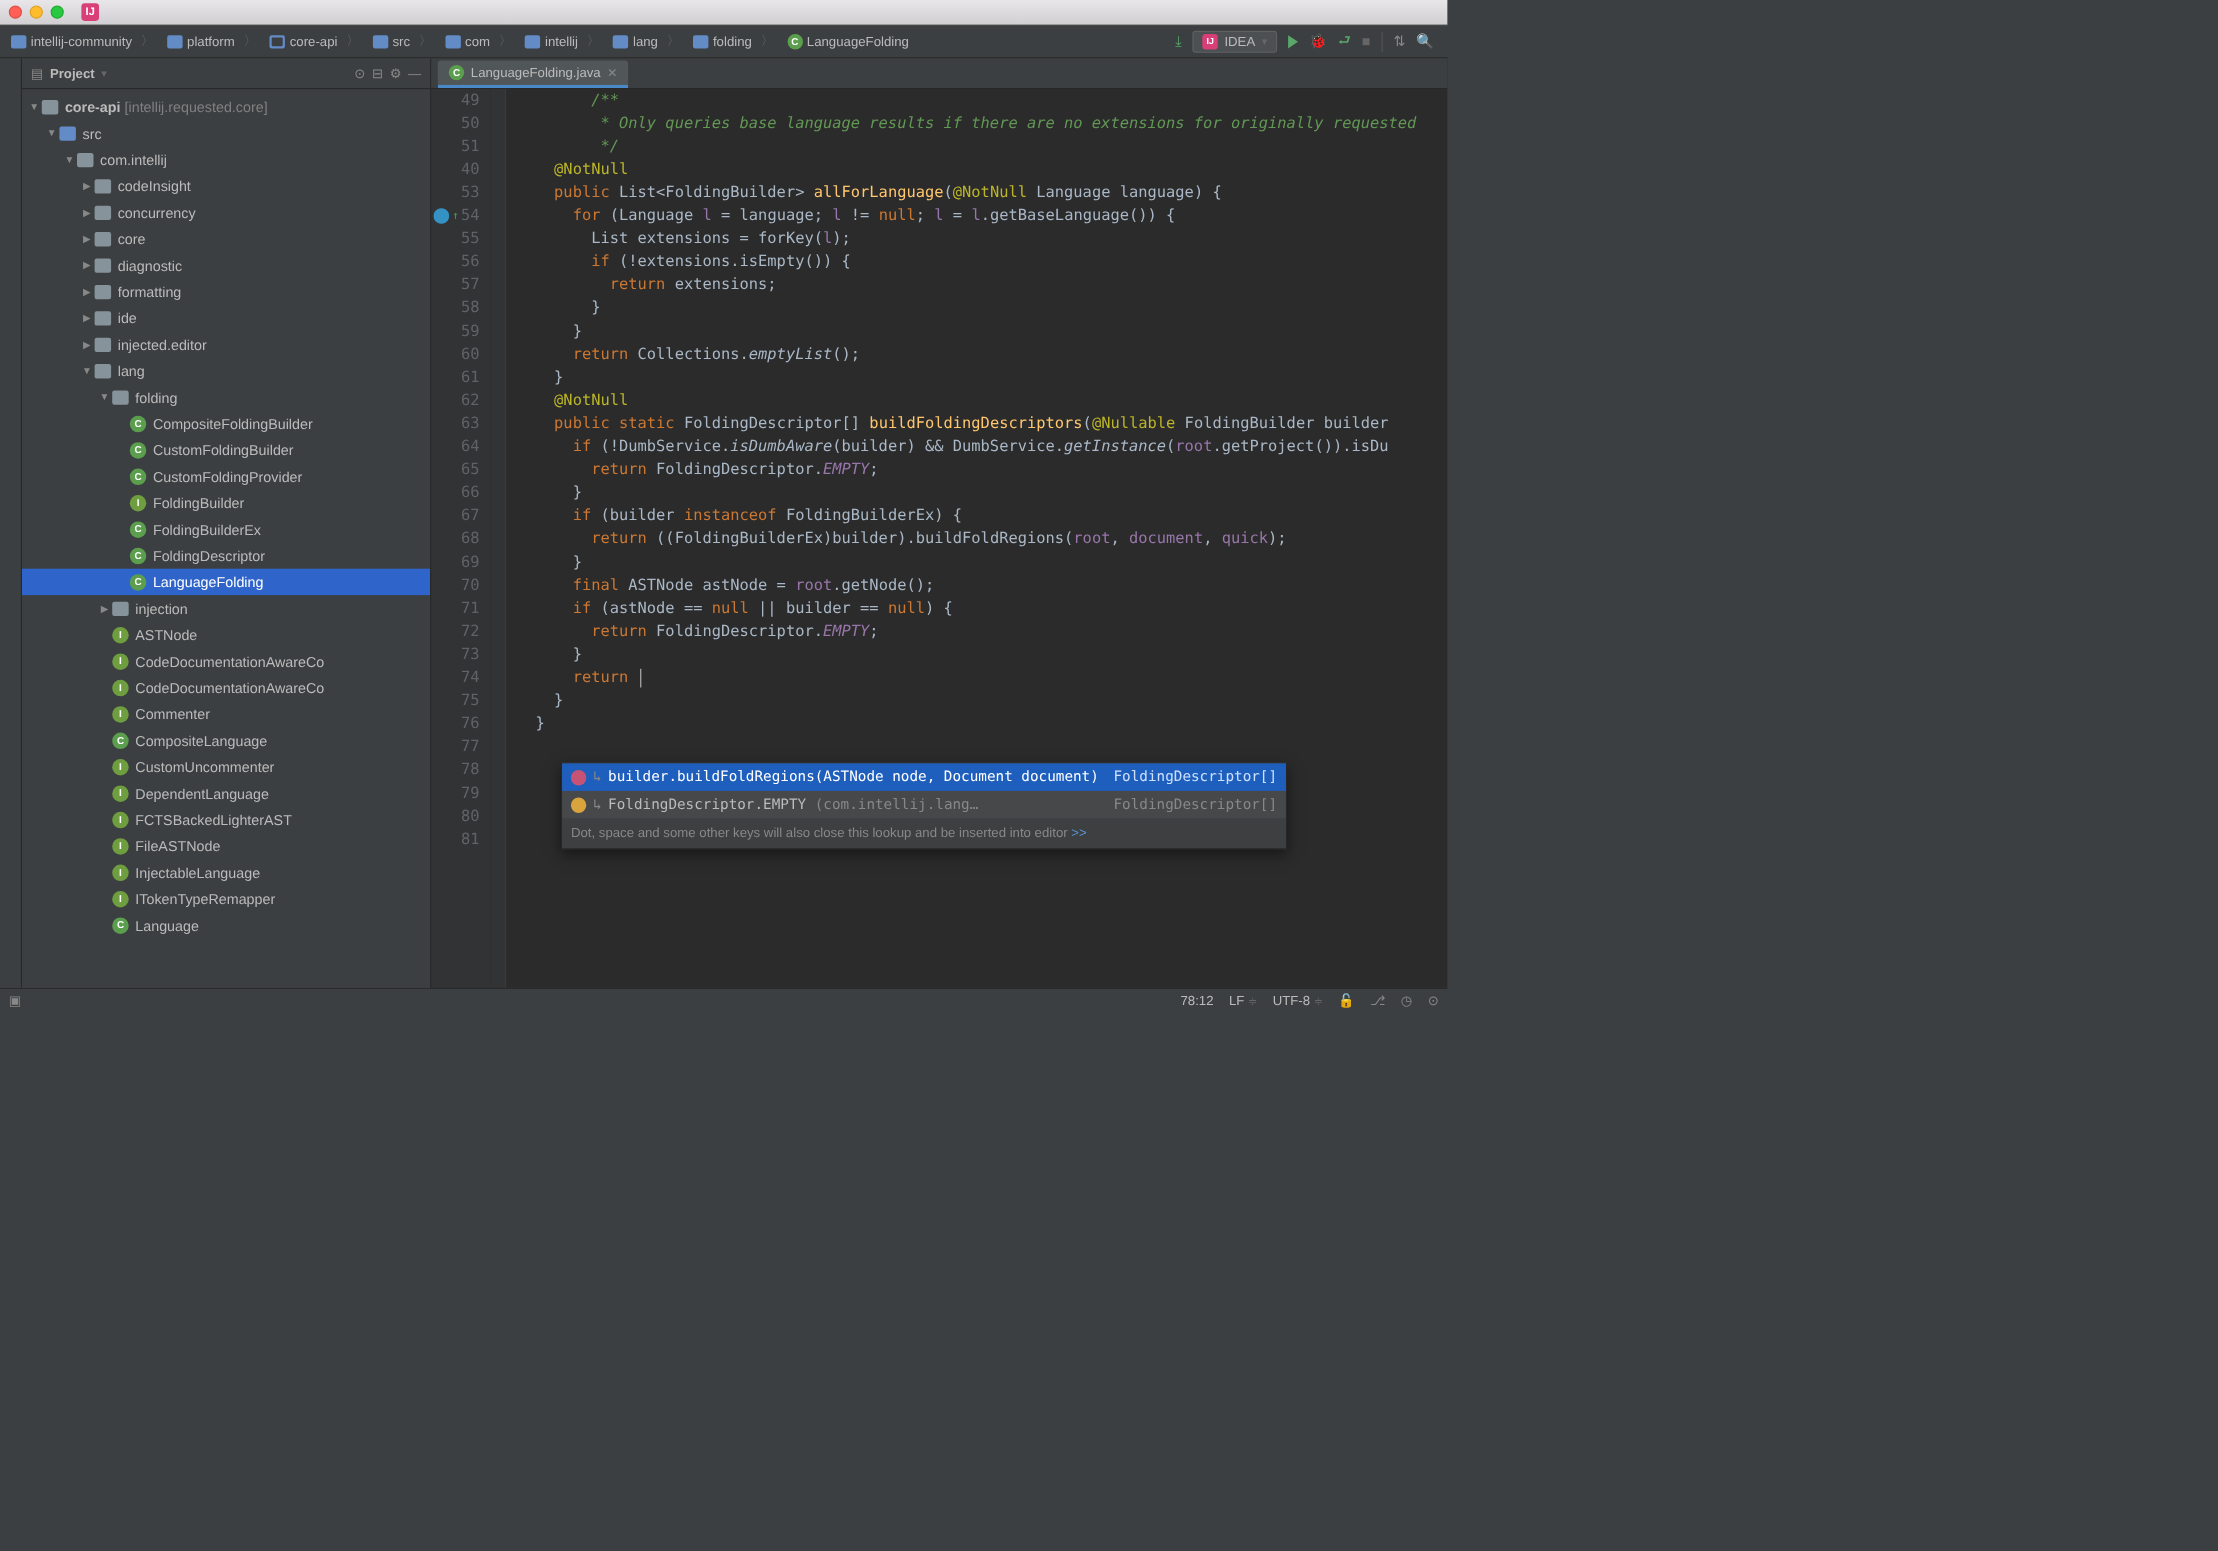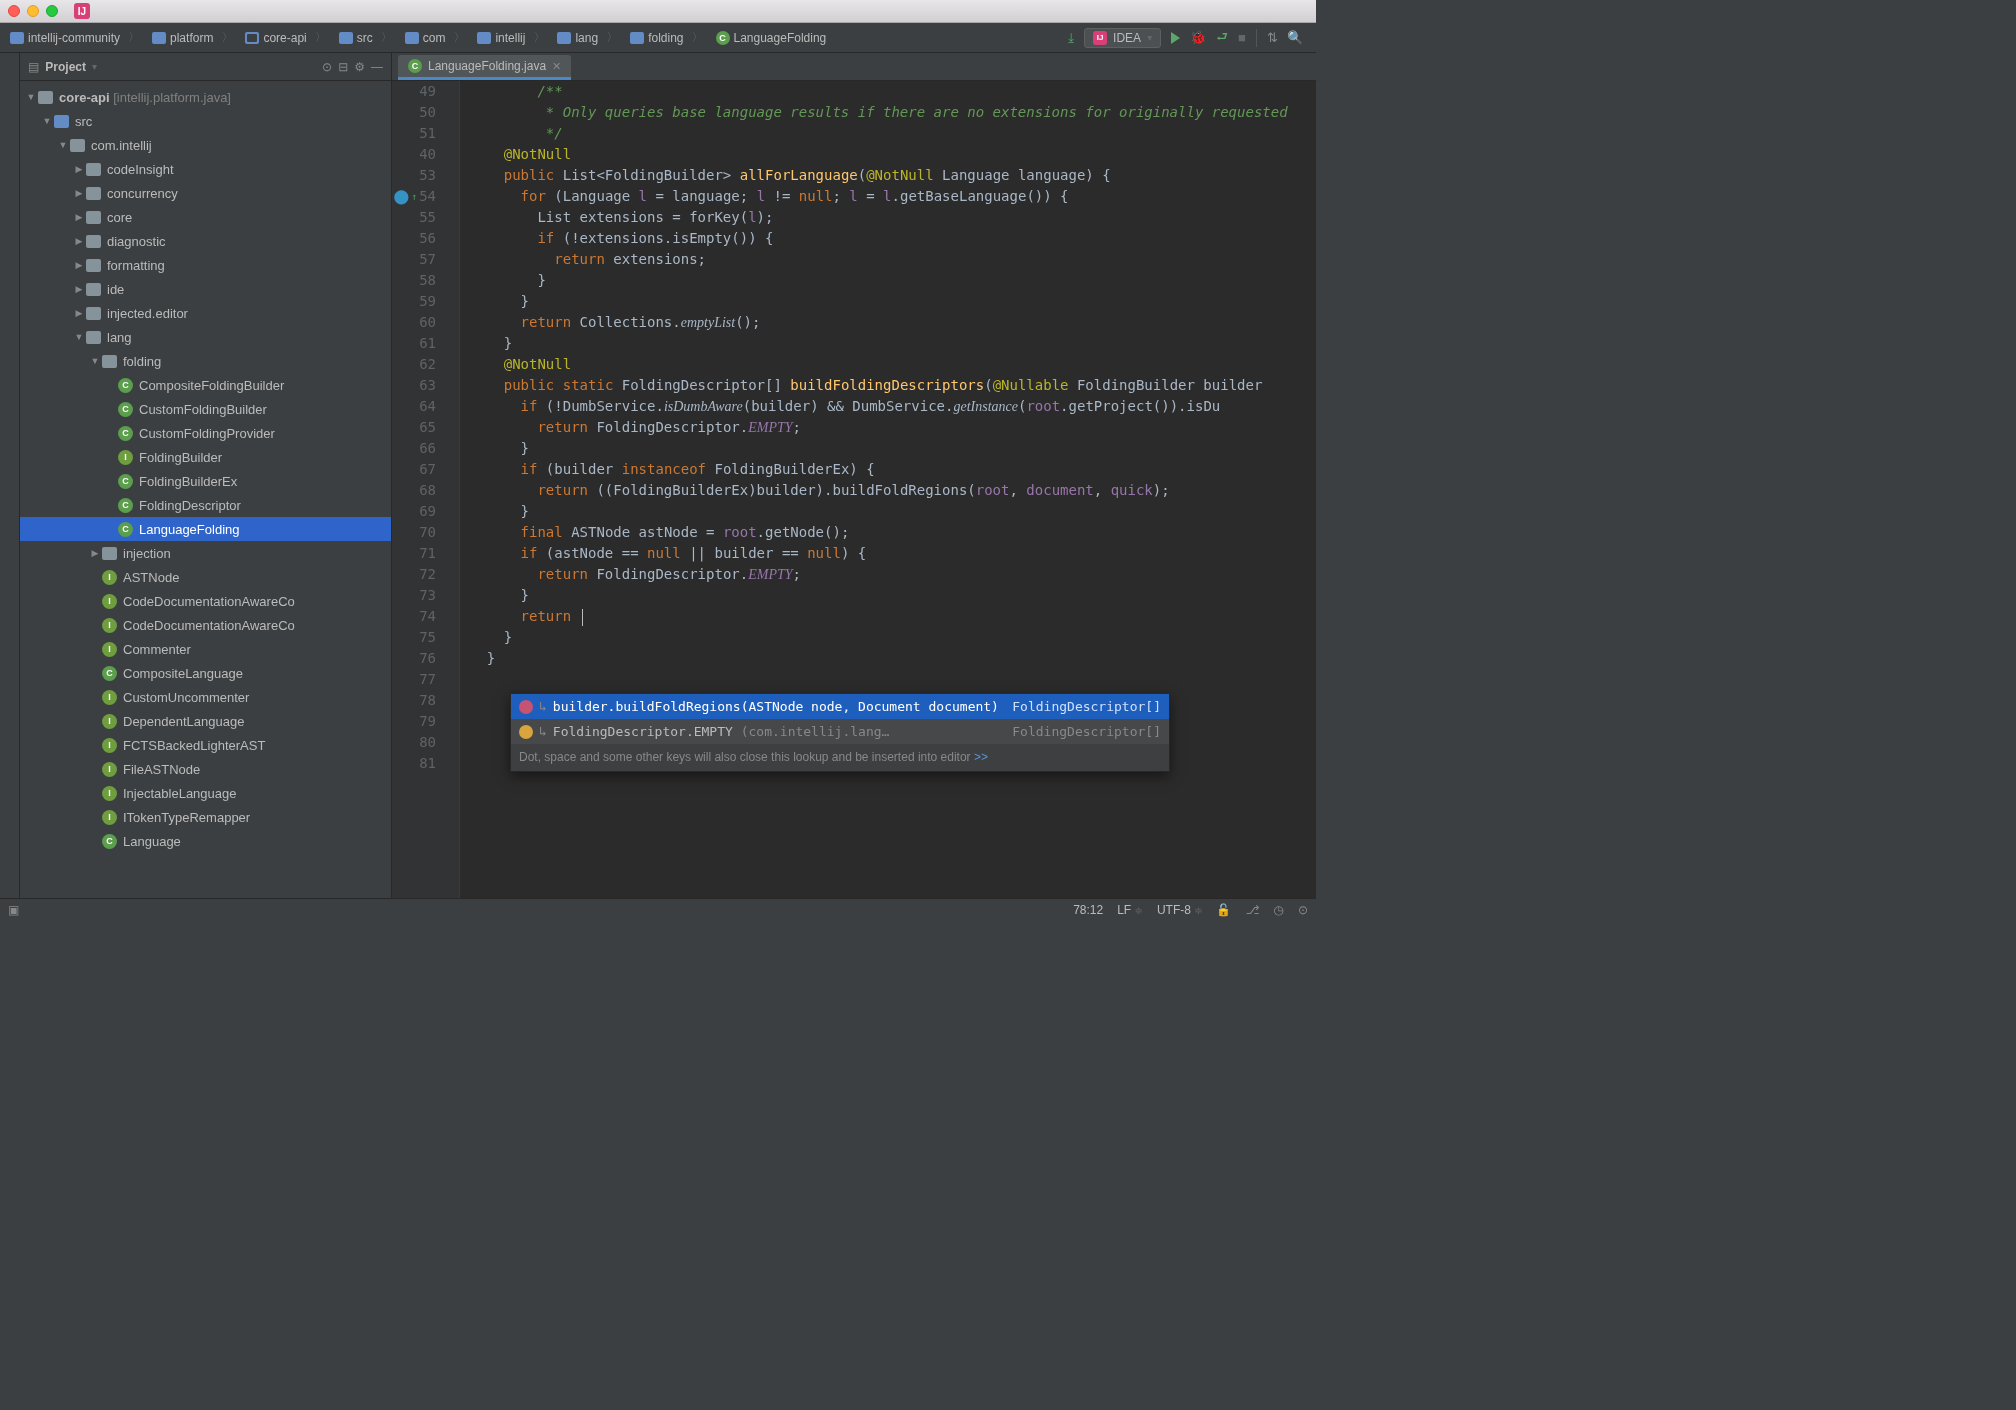--- a/index.html
+++ b/index.html
@@ -91,21 +91,21 @@
   .gutter { width:54px; background:#313335; color:#606366; text-align:right; padding:0 10px 0 0; user-select:none;}
   .fold-col { width:14px; background:#313335; border-right:1px solid #393b3d;}
   .code { flex:1; padding-left:10px; overflow:hidden; color:#a9b7c6; min-width:0;}
   .code-line { white-space:pre; }
   .k { color:#cc7832;} 
   .an { color:#bbb529;} 
   .s-doc { color:#629755; font-style:italic;} 
   .mn { color:#ffc66d;} 
   .fld { color:#9876aa;} 
   .par { color:#a9b7c6;}
-  .it { font-style:italic;font-family:Liberation Serif, serif;}
+  .it { font-style:italic;}
 
   
   .completion {
     position:absolute; left:118px; top:612px;
     width: 660px;
     background:#46484a; border:1px solid #282828;
     font-family: "Menlo","Consolas",monospace; font-size:13px;
     box-shadow: 0 4px 12px rgba(0,0,0,.5);
     z-index:50;
   }
@@ -224,21 +224,21 @@
       </div>
       <span style="color:#888;">⊙</span>
       <span style="color:#888;">⊟</span>
       <span style="color:#888;">⚙</span>
       <span style="color:#888;">—</span>
     </div>
     <div class="tree" id="tree">
         <div class="tree-row" style="padding-left: 6px;">
           <span class="tree-arrow">▼</span>
           <span class="tree-folder" style="background:#87939a"></span>
-          <span class="tree-label"><b>core-api</b> <span class="muted">[intellij.platform.java]</span></span>
+          <span class="tree-label"><b>core-api</b> <span class="muted">[intellij.requested.core]</span></span>
         </div>
         <div class="tree-row" style="padding-left: 22px;">
           <span class="tree-arrow">▼</span>
           <span class="tree-folder"></span>
           <span class="tree-label">src</span>
         </div>
         <div class="tree-row" style="padding-left: 38px;">
           <span class="tree-arrow">▼</span>
           <span class="tree-folder dark"></span>
           <span class="tree-label">com.intellij</span>

